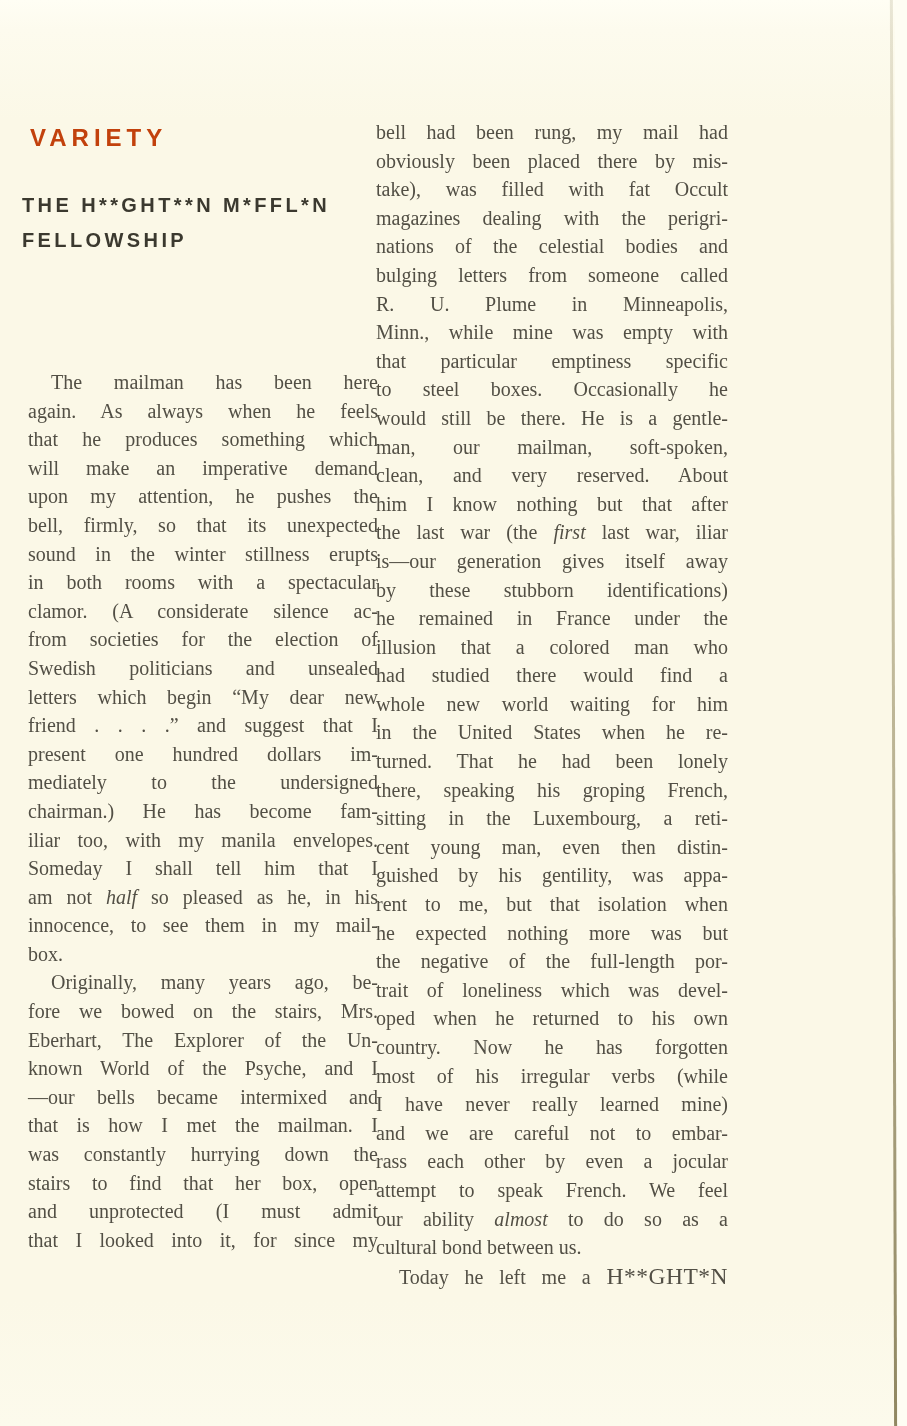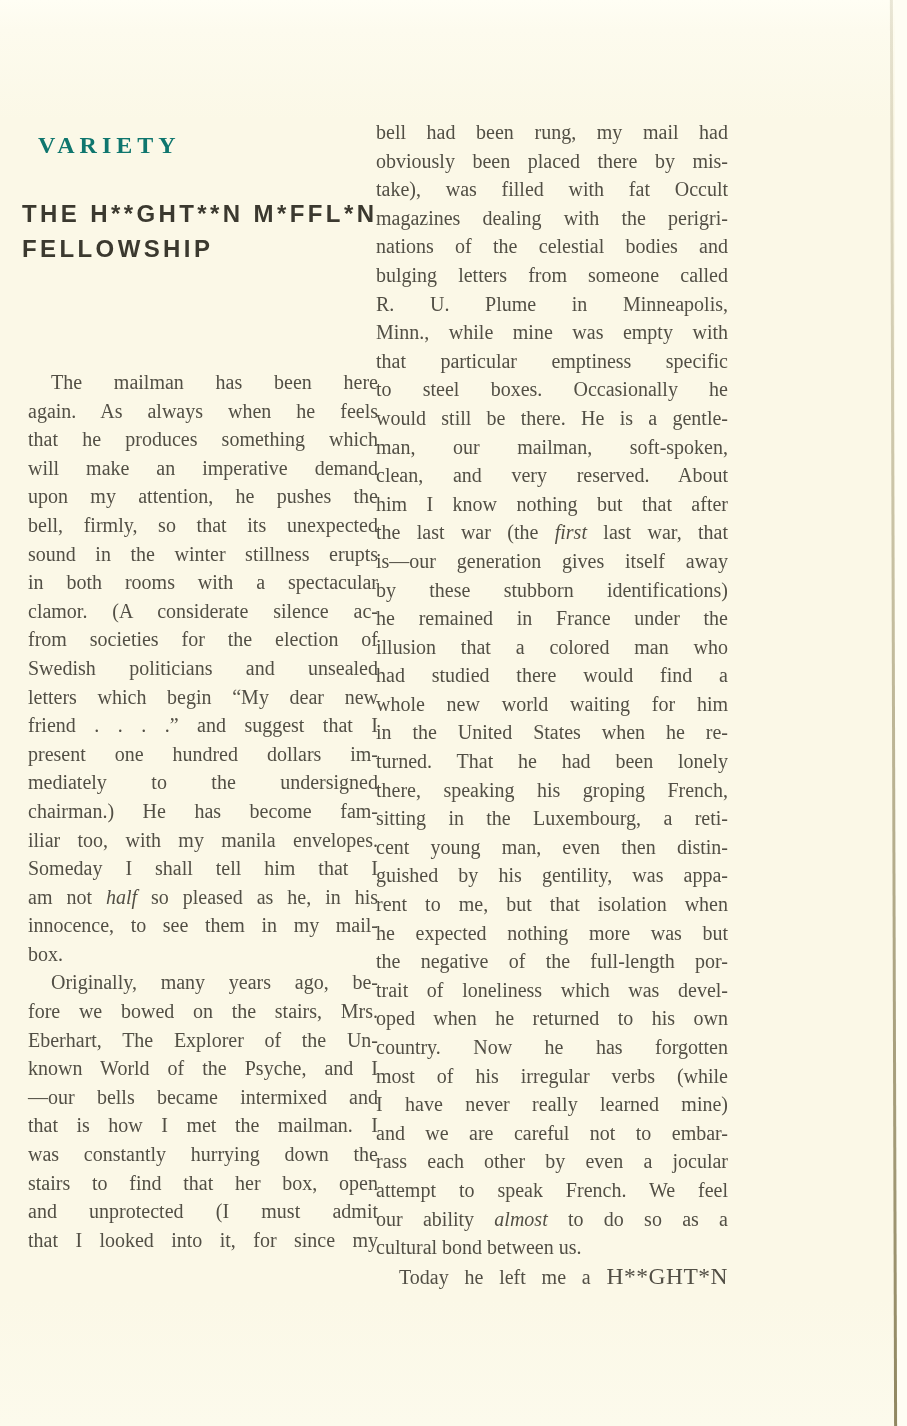--- a/index.html
+++ b/index.html
@@ -33,35 +33,35 @@
     top: -6px;
     width: 2.5px;
     height: 1440px;
     background: linear-gradient(180deg, rgba(150,140,100,0.20) 0%, rgba(148,138,96,0.55) 45%, #8f8660 100%);
     transform: rotate(-0.17deg);
   }
   .section-heading {
     position: absolute;
     left: 22px;
     top: 116px;
-    margin: 16px;
-    font-family: Liberation Serif, serif;
+    margin: 8px;
+    font-family: Liberation Sans, sans-serif;
     font-weight: bold;
     font-size: 24px;
     letter-spacing: 5px;
-    color: #0f766e;
+    color: #c2410c;
   }
   .article-title {
     position: absolute;
     left: 22px;
-    top: 196px;
+    top: 188px;
     margin: 0;
     font-family: "Liberation Sans", sans-serif;
     font-weight: bold;
-    font-size: 24px;
+    font-size: 20px;
     line-height: 35px;
     letter-spacing: 3.4px;
     color: #3b392f;
   }
   .col {
     position: absolute;
     font-size: 20px;
     line-height: 28.6px;
     color: #524f45;
   }
@@ -150,21 +150,21 @@
       <div class="line">nations of the celestial bodies and</div>
       <div class="line">bulging letters from someone called</div>
       <div class="line">R. U. Plume in Minneapolis,</div>
       <div class="line">Minn., while mine was empty with</div>
       <div class="line">that particular emptiness specific</div>
       <div class="line">to steel boxes. Occasionally he</div>
       <div class="line">would still be there. He is a gentle-</div>
       <div class="line">man, our mailman, soft-spoken,</div>
       <div class="line">clean, and very reserved. About</div>
       <div class="line">him I know nothing but that after</div>
-      <div class="line"><span>the last war (the </span><span class="italic">first</span><span> last war, that</span></div>
+      <div class="line"><span>the last war (the </span><span class="italic">first</span><span> last war, iliar</span></div>
       <div class="line">is—our generation gives itself away</div>
       <div class="line">by these stubborn identifications)</div>
       <div class="line">he remained in France under the</div>
       <div class="line">illusion that a colored man who</div>
       <div class="line">had studied there would find a</div>
       <div class="line">whole new world waiting for him</div>
       <div class="line">in the United States when he re-</div>
       <div class="line">turned. That he had been lonely</div>
       <div class="line">there, speaking his groping French,</div>
       <div class="line">sitting in the Luxembourg, a reti-</div>

